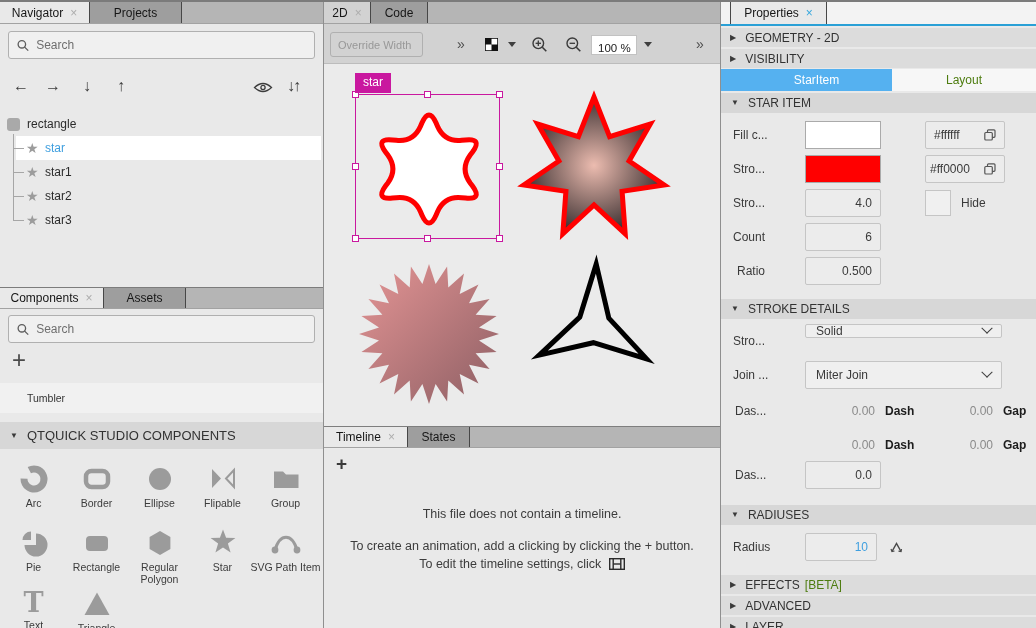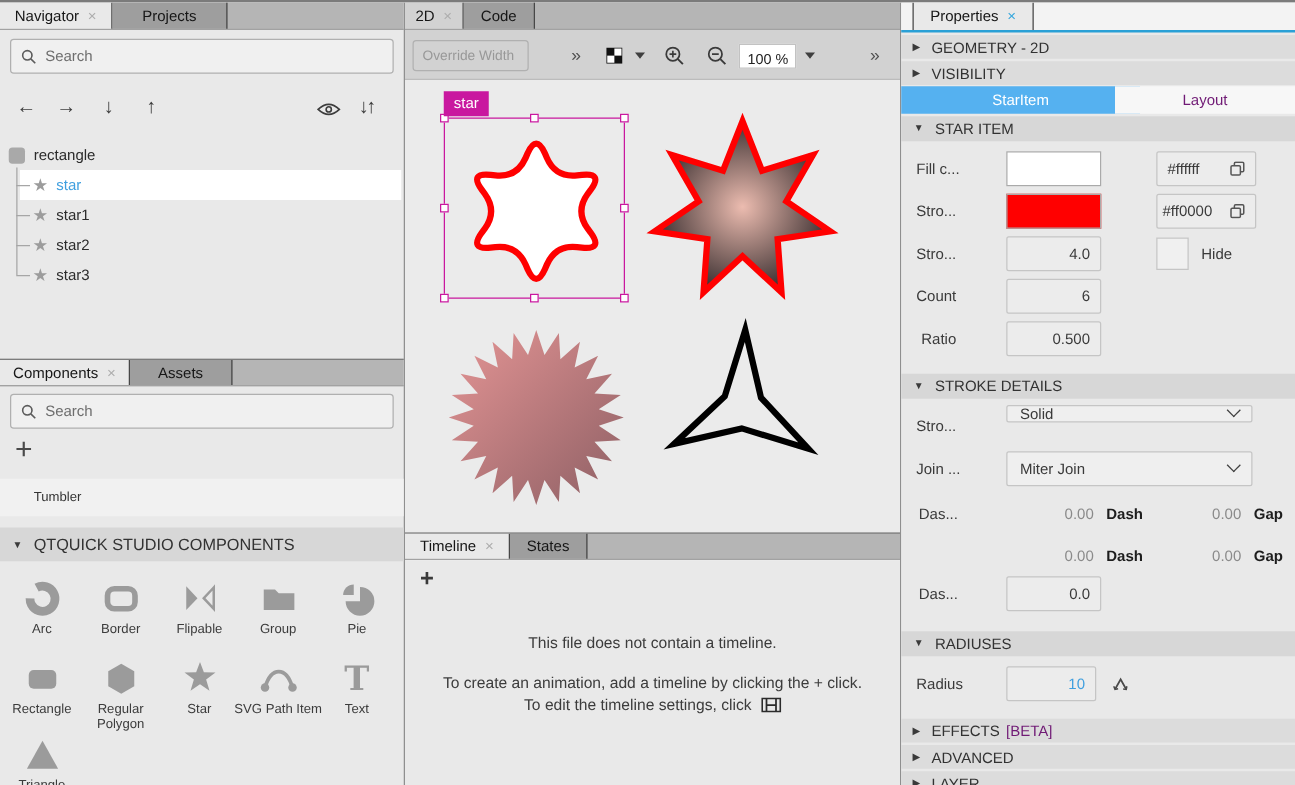--- a/index.html
+++ b/index.html
@@ -71,21 +71,21 @@
   .collrow { height:19px; background:#dcdcdc; display:flex; align-items:center; gap:9px; padding-left:9px; font-size:12px; color:#323232; }
   .plabel { position:absolute; font-size:12px; color:#3a3a3a; white-space:nowrap; }
   .pfield { position:absolute; background:#ececec; border:1px solid #c5c5c5; border-radius:2px; font-size:12px; color:#3a3a3a; display:flex; align-items:center; justify-content:flex-end; padding:0 8px; }
   .pfield.left { justify-content:flex-start; }
   .pswatch { position:absolute; border:1px solid #aaa; }
   .pdrop { position:absolute; background:#efefef; border:1px solid #c5c5c5; border-radius:2px; font-size:12px; color:#3a3a3a; display:flex; align-items:center; justify-content:space-between; padding:0 10px; }
   .chev { width:8px; height:8px; border-right:1.6px solid #3f3f3f; border-bottom:1.6px solid #3f3f3f; transform:rotate(45deg) translate(-2px,-2px); }
   .dashval { position:absolute; font-size:12px; color:#8a8a8a; text-align:right; }
   .dashword { position:absolute; font-size:12px; color:#1d1d1d; font-weight:bold; }
   .typetab { position:absolute; top:67px; height:22px; display:flex; align-items:center; justify-content:center; font-size:12px; }
-  .bluetext { color:#701a75; }
+  .bluetext { color:#4d7c0f; }
   .valblue { color:#3f9fdf; }
 </style>
 </head>
 <body>
 
 <div id="app">
 
   <section class="panel" id="left">
 
     <div class="tabstrip">
@@ -182,20 +182,28 @@
           </div>
         <div class="clabel">Arc</div>
       </div>
       <div class="ccell">
         <div class="cicon">
             <svg width="30" height="30" viewBox="0 0 30 30">
               <rect x="4" y="7" width="22" height="16" rx="5.5" class="grayst" stroke-width="4.5"></rect>
             </svg>
           </div>
         <div class="clabel">Border</div>
+      </div>
+      <div class="ccell">
+        <div class="cicon">
+            <svg width="30" height="30" viewBox="0 0 30 30">
+              <circle cx="15" cy="15" r="11" class="gray"></circle>
+            </svg>
+          </div>
+        <div class="clabel">Ellipse</div>
       </div>
       <div class="ccell">
         <div class="cicon">
             <svg width="30" height="30" viewBox="0 0 30 30">
               <polygon points="4,5 13,14.5 4,24" class="gray"></polygon>
               <polygon points="26,6 18,14.5 26,23" class="grayst" stroke-width="2"></polygon>
             </svg>
           </div>
         <div class="clabel">Flipable</div>
       </div>
@@ -350,21 +358,21 @@
         <span class="close-x">×</span>
       </div>
       <div class="tab inactive" style="width:62px">
         <span>States</span>
       </div>
     </div>
 
     <div id="tlbody">
       <span id="tlplus">+</span>
       <div class="tlmsg" style="top:58px">This file does not contain a timeline.</div>
-      <div class="tlmsg" style="top:90px">To create an animation, add a timeline by clicking the + click.</div>
+      <div class="tlmsg" style="top:90px">To create an animation, add a clicking by clicking the + button.</div>
       <div class="tlmsg" style="top:108px">
         <span>To edit the timeline settings, click</span>
         <svg width="16" height="12" viewBox="0 0 16 12" style="vertical-align:-2px;margin-left:4px">
           <rect x="0.7" y="0.7" width="14.6" height="10.6" fill="none" stroke="#2b2b2b" stroke-width="1.4"></rect>
           <line x1="4.2" y1="0.7" x2="4.2" y2="11.3" stroke="#2b2b2b" stroke-width="1.4"></line>
           <line x1="11.8" y1="0.7" x2="11.8" y2="11.3" stroke="#2b2b2b" stroke-width="1.4"></line>
           <line x1="4.2" y1="6" x2="11.8" y2="6" stroke="#2b2b2b" stroke-width="1.4"></line>
         </svg>
       </div>
     </div>

